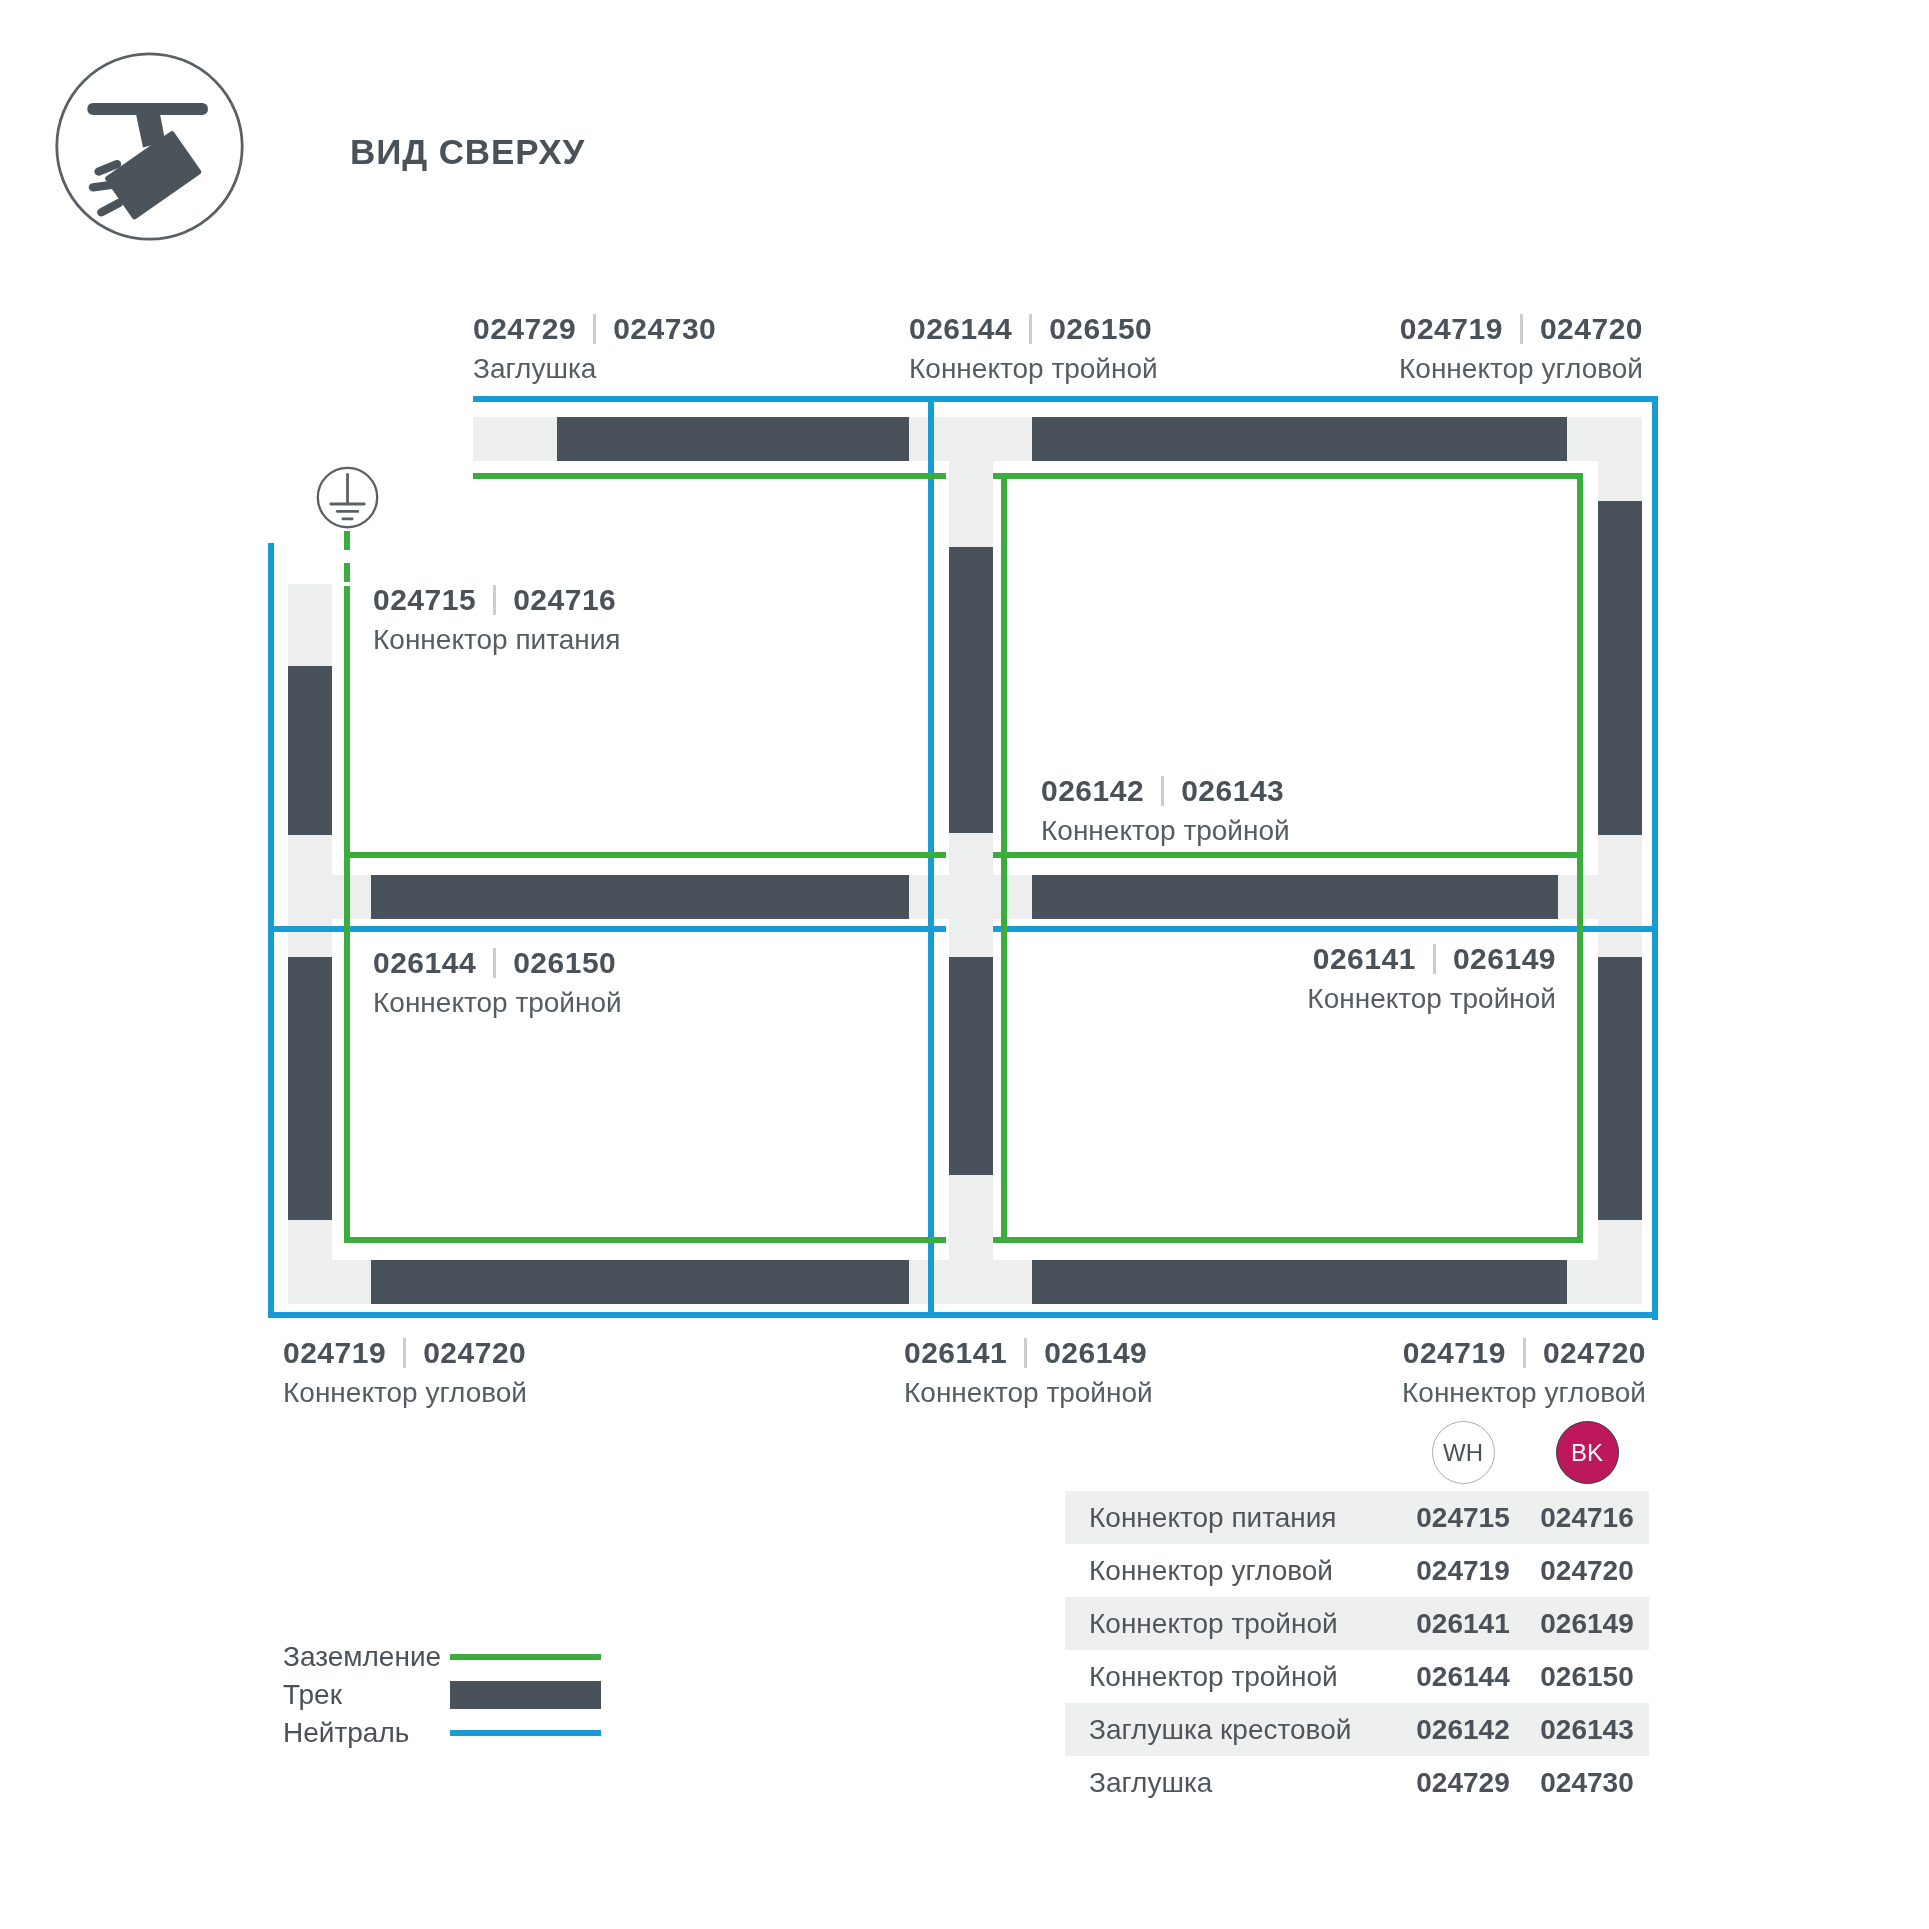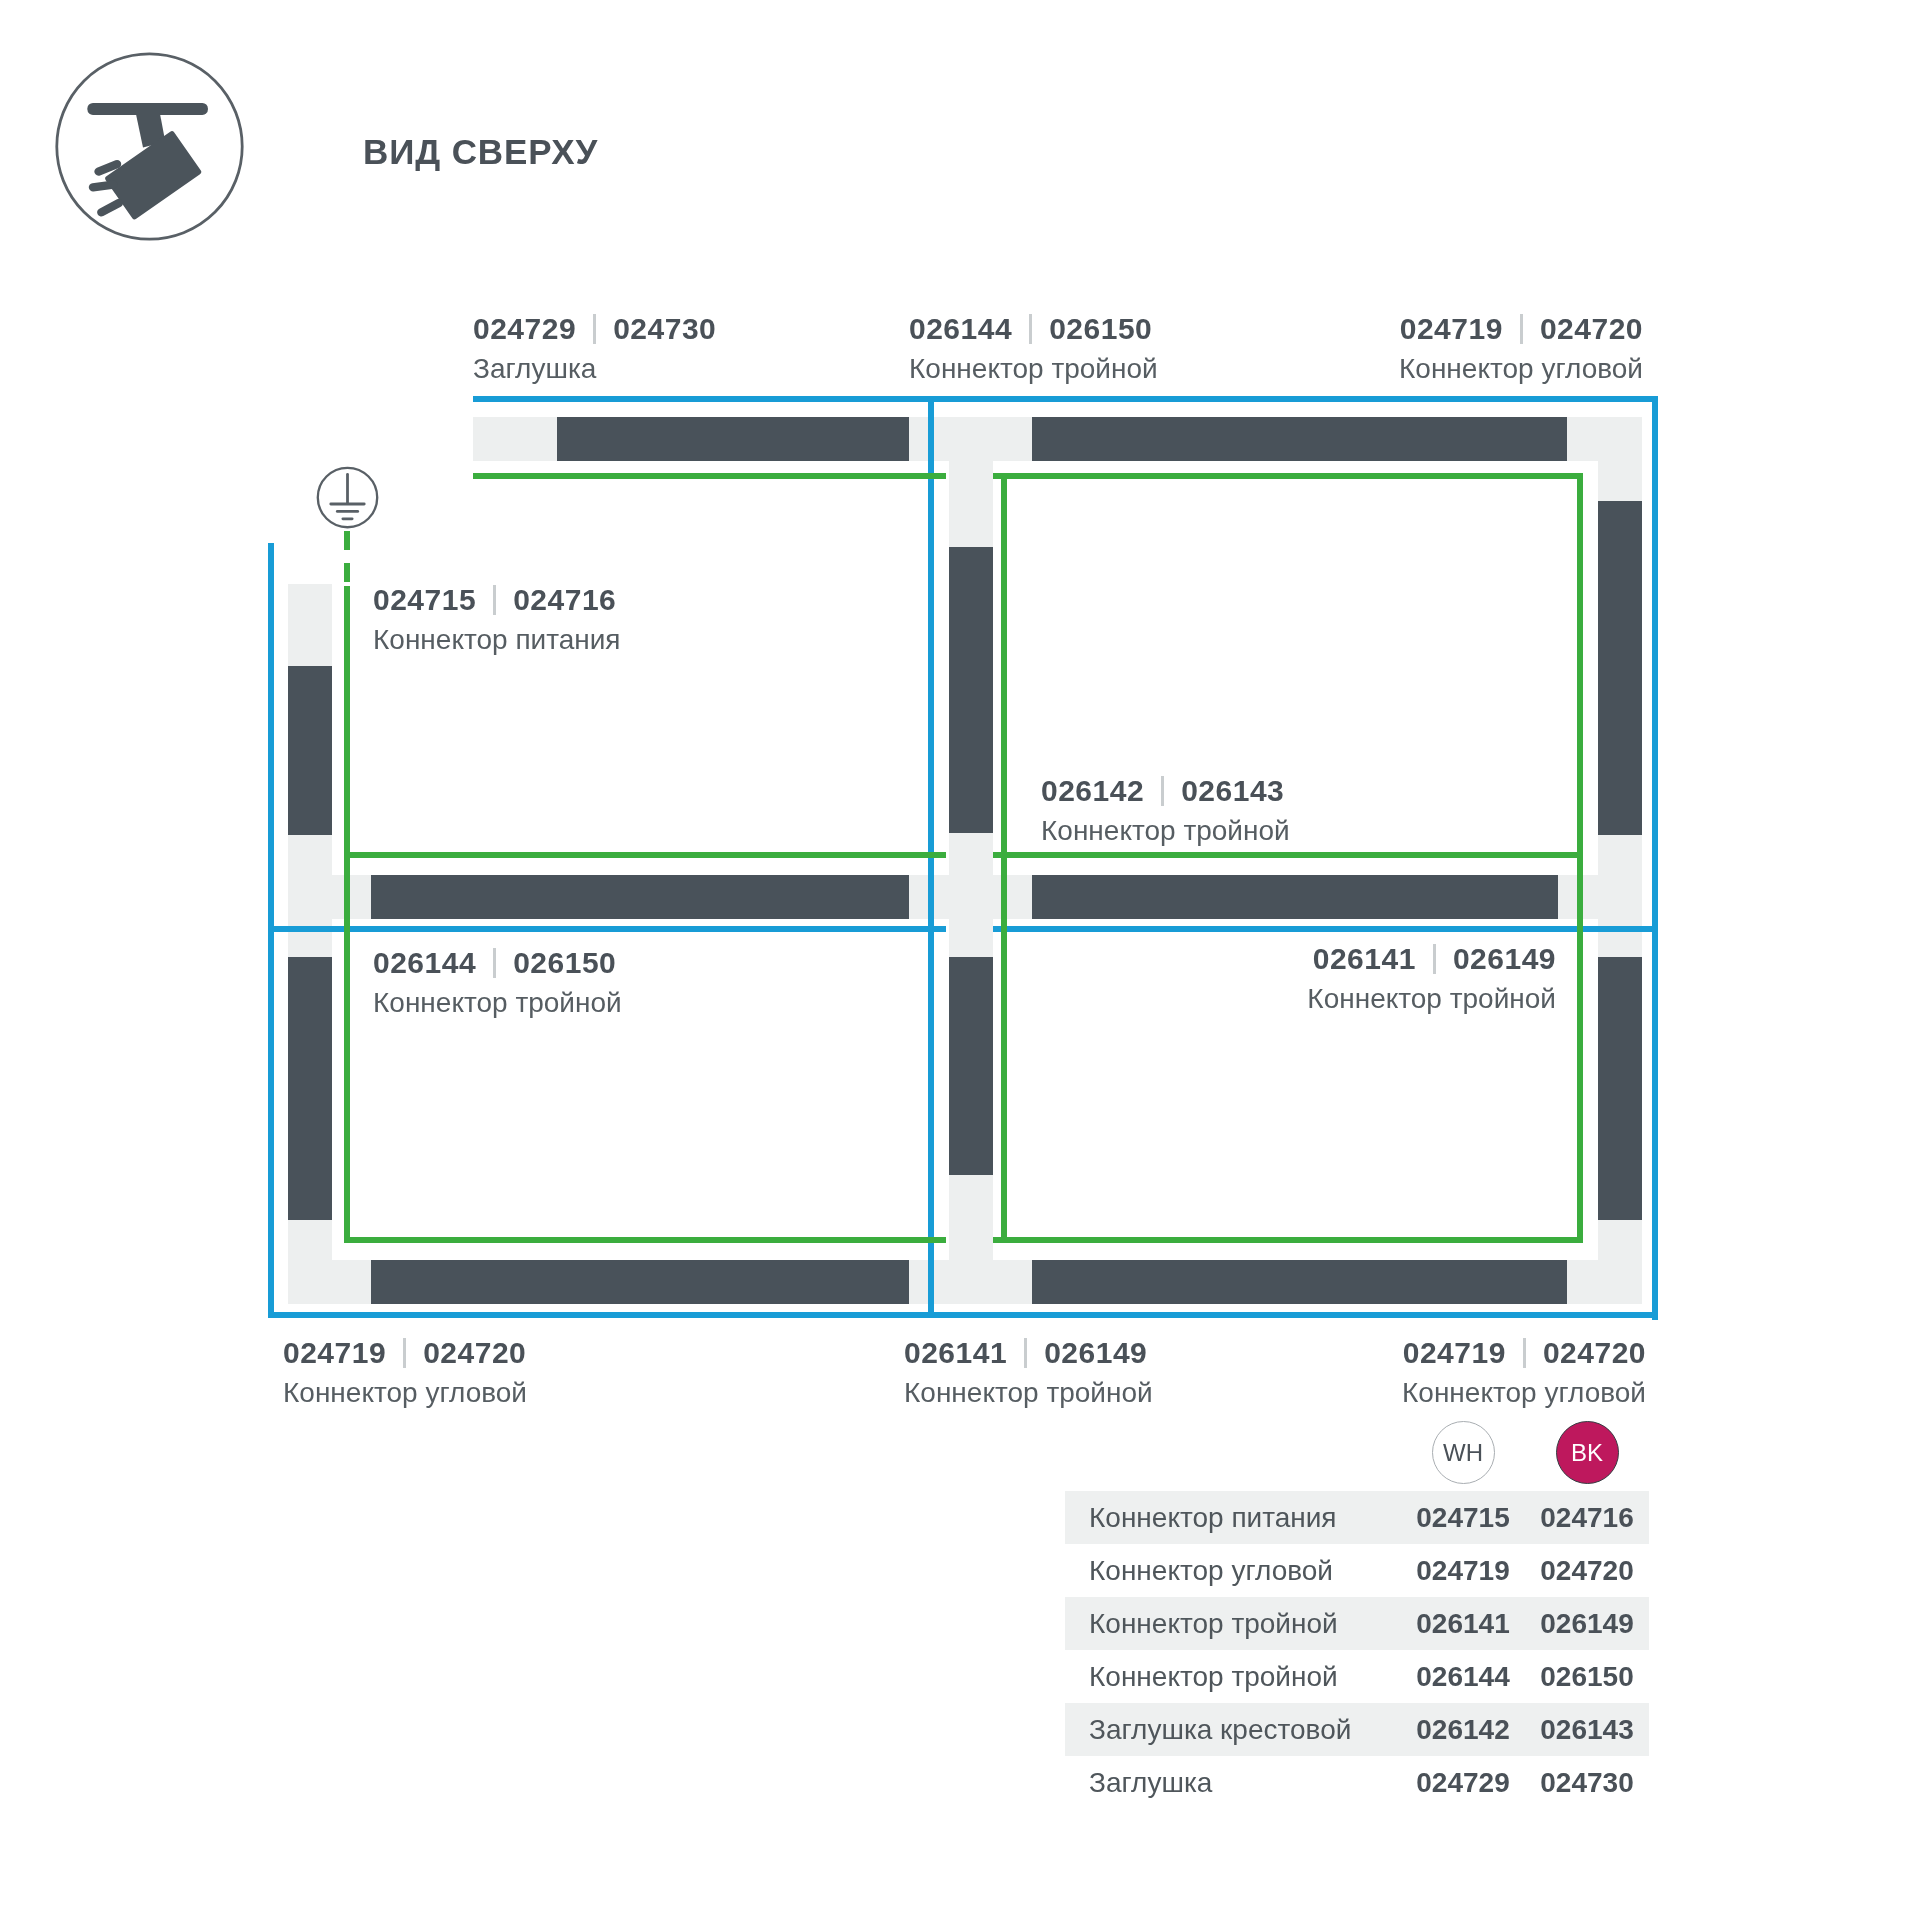--- a/index.html
+++ b/index.html
@@ -1,21 +1,21 @@
 <!DOCTYPE html>
 <html style="font-size:15px"><head>
 <meta charset="utf-8">
 <style>
   html,body{margin:0;padding:0;background:#ffffff;}
   body{font-family:"Liberation Sans", sans-serif; -webkit-font-smoothing:antialiased;}
   #canvas{position:relative;width:1929px;height:1929px;background:#fff;overflow:hidden;}
 
   
   .hdr-icon{position:absolute;left:54px;top:51px;width:191px;height:191px;}
-  .page-title{position:absolute;left:363px;top:132px;font-size:35px;font-weight:bold;
+  .page-title{position:absolute;left:350px;top:132px;font-size:35px;font-weight:bold;
               color:#4a5158;letter-spacing:0.9px;}
 
   
   .bed{position:absolute;background:#edefef;}
   .trk{position:absolute;background:#49525a;}
   .gr{position:absolute;background:#3bad3e;}
   .bl{position:absolute;background:#189cd6;}
   .gr-dash{position:absolute;width:5.6px;
      background:repeating-linear-gradient(to bottom,#3bad3e 0 18.6px,transparent 18.6px 32px);}
 
@@ -207,20 +207,34 @@
 
   <div class="callout r" style="right:283px;top:1336px;">
     <div class="nums">
         <span>024719</span>
         <span class="sep"></span>
         <span>024720</span>
       </div>
     <div class="name">Коннектор угловой</div>
   </div>
 
+  <div class="legend">
+    <div class="legend-row">
+      <div class="legend-label">Заземление</div>
+      <div class="sw sw-ground"></div>
+    </div>
+    <div class="legend-row">
+      <div class="legend-label">Трек</div>
+      <div class="sw sw-track"></div>
+    </div>
+    <div class="legend-row">
+      <div class="legend-label">Нейтраль</div>
+      <div class="sw sw-neutral"></div>
+    </div>
+  </div>
 
   <div class="ptable">
     <div class="pt-head">
       <div class="spacer"></div>
       <div class="badge-cell">
           <div class="badge wh">WH</div>
         </div>
       <div class="badge-cell">
           <div class="badge bk">BK</div>
         </div>

